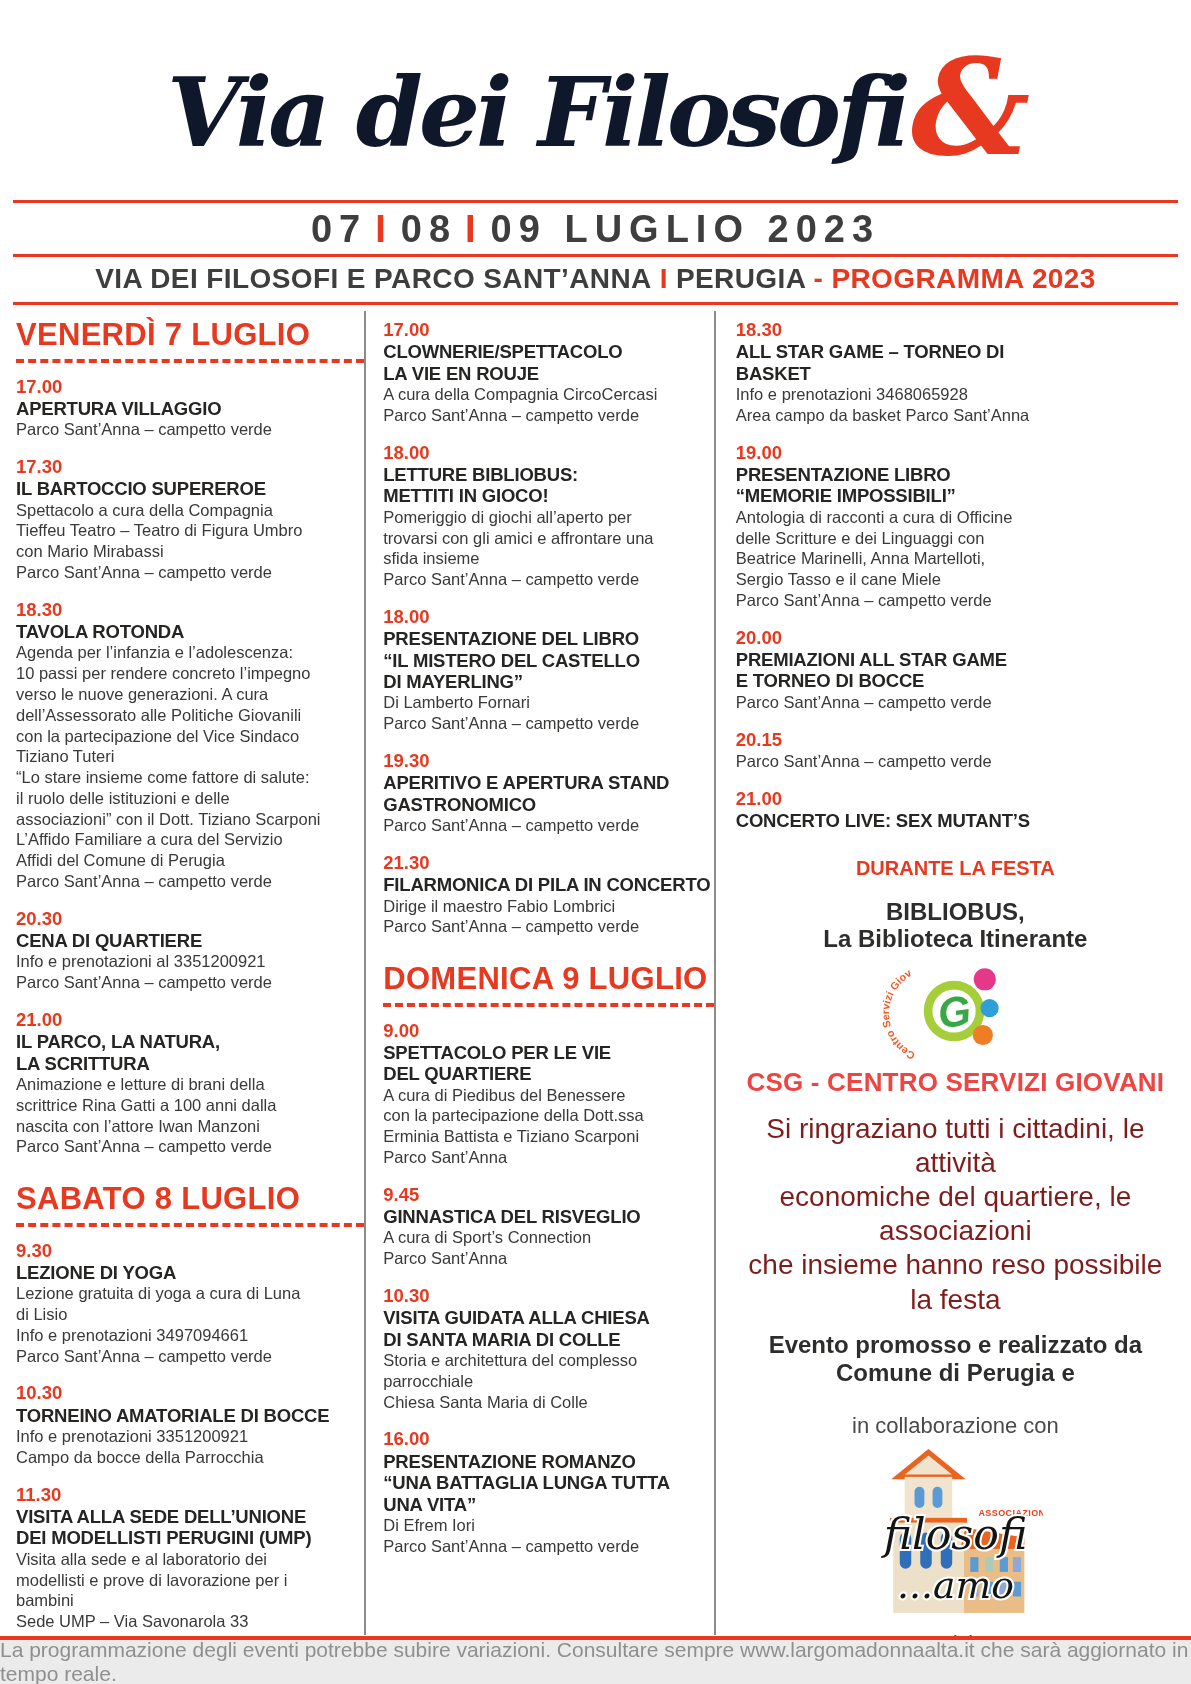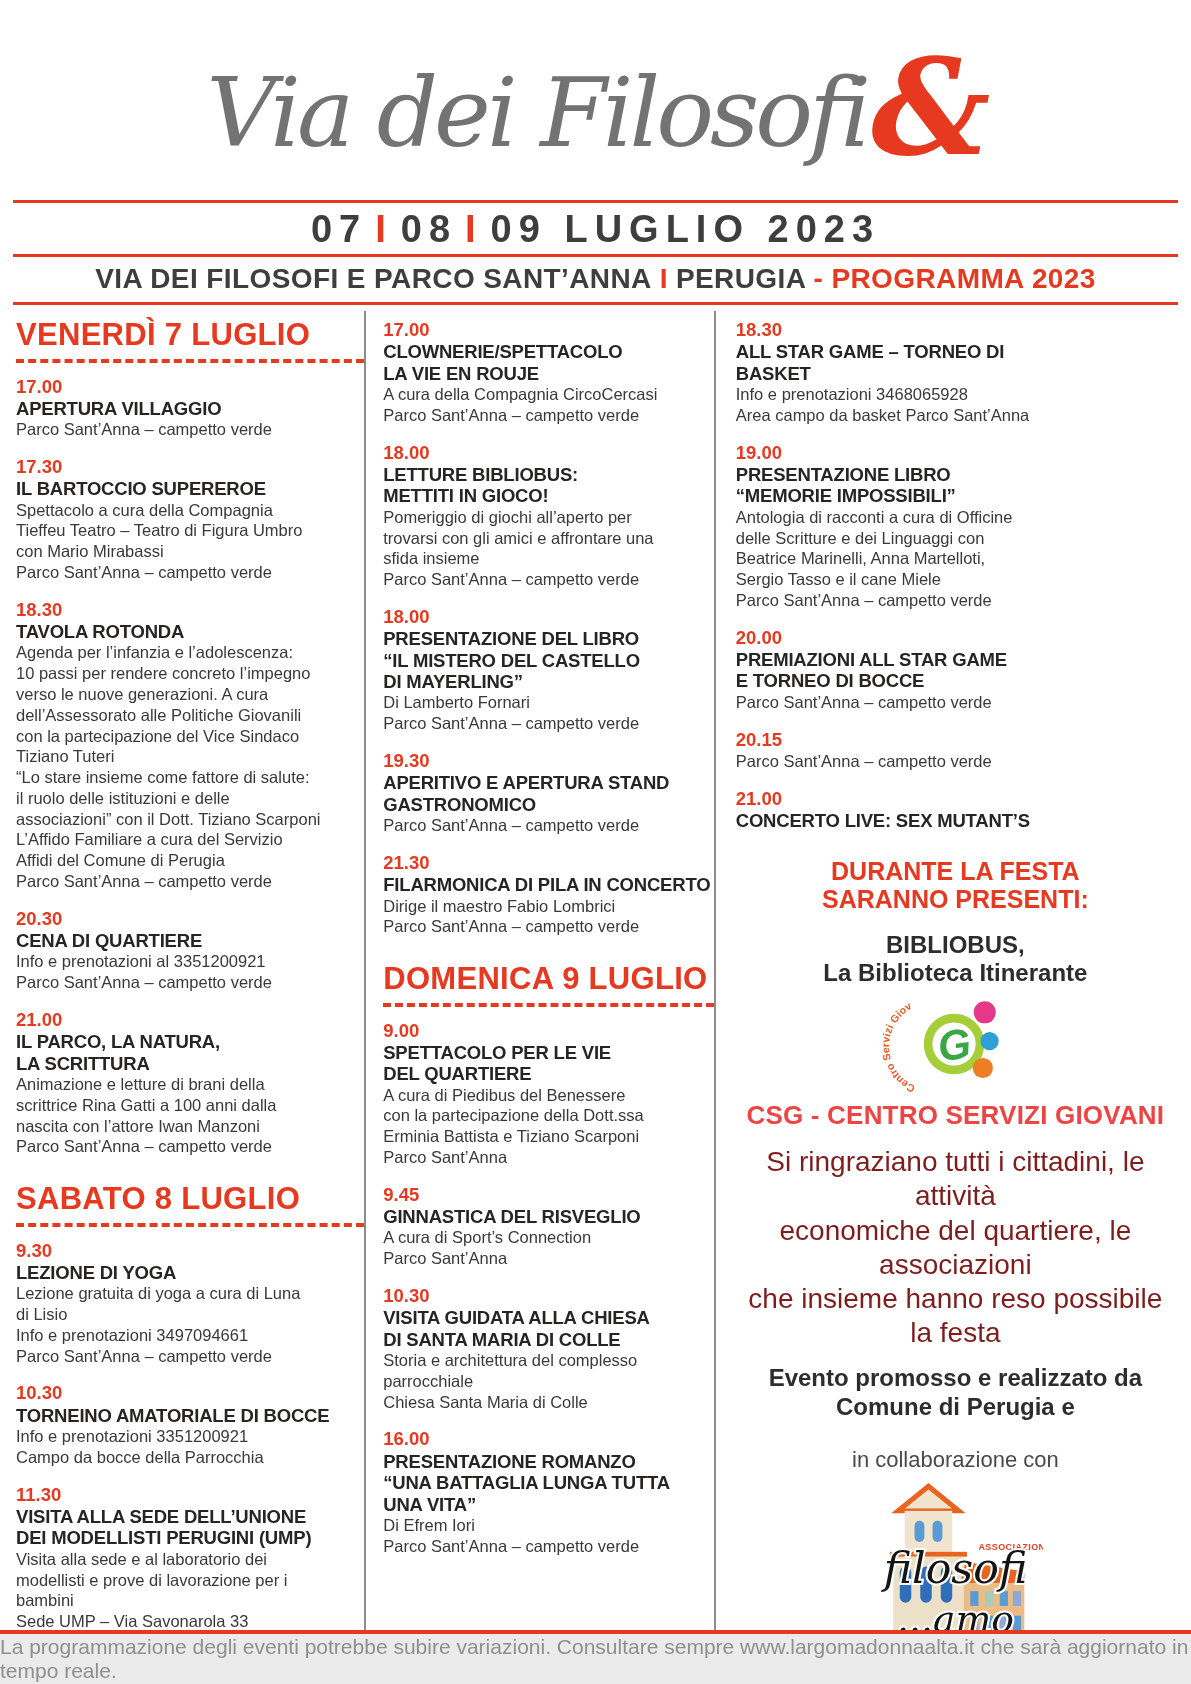--- a/index.html
+++ b/index.html
@@ -1,21 +1,21 @@
 <!DOCTYPE html>
 <html><head>
 <meta charset="utf-8">
 <style>
   html,body{margin:0;padding:0;background:#fff;}
   .page{position:relative;width:1191px;height:1684px;background:#fff;overflow:hidden;
         font-family:"Liberation Sans",sans-serif;margin:0 auto;}
   
   .logo-row{display:flex;justify-content:center;align-items:baseline;height:178px;margin-top:22px;}
-  .logo-script{font-family:"DejaVu Serif",serif;font-style:italic;font-weight:normal;
-               font-size:96px;color:#737373;letter-spacing:-4px;padding-left:16px;}
+  .logo-script{font-family:"DejaVu Serif",serif;font-style:italic;font-weight:bold;
+               font-size:96px;color:#0f172a;letter-spacing:-4px;padding-left:16px;}
   .logo-amp{font-family:"DejaVu Serif",serif;font-style:italic;font-weight:bold;
             font-size:132px;color:#e7391f;margin:0 10px 0 4px;position:relative;top:8px;}
   .rule{border:none;border-top:3px solid #e7391f;margin:0 13px;}
   .dates-row{text-align:center;font-weight:bold;font-size:38px;color:#3f3e3e;
              letter-spacing:7px;margin:5px 0 3px;}
   .date-sep{color:#e7391f;margin:0 8px;font-weight:800;}
   .subtitle-row{text-align:center;font-weight:bold;font-size:28px;color:#3f3e3e;
                 letter-spacing:.4px;margin:6px 0 7px;}
   .subtitle-sep{color:#e7391f;margin:0 8px;}
   .subtitle-red{color:#e7391f;}
@@ -29,21 +29,21 @@
   .day-heading{color:#e7391f;font-weight:bold;font-size:31px;letter-spacing:.3px;line-height:1.05;}
   .day-heading-gap{margin-top:26px;}
   .day-rule{border-bottom:4px dashed #e7391f;margin:7px 0 13px;}
   .event{margin-bottom:16px;}
   .time{color:#e7391f;font-weight:bold;font-size:18.5px;line-height:1.2;}
   .title{color:#262524;font-weight:bold;font-size:18.5px;line-height:1.16;
          letter-spacing:-.2px;white-space:nowrap;}
   .body-line{color:#3a3938;font-size:16.5px;line-height:1.26;white-space:nowrap;}
   
   .festa{text-align:center;}
-  .festa-heading{color:#e7391f;font-weight:bold;font-size:25px;line-height:1.12;margin-top:26px;}
+  .festa-heading{color:#e7391f;font-weight:bold;font-size:20px;line-height:1.12;margin-top:26px;}
   .bibliobus{color:#2e2d2c;font-weight:bold;font-size:24px;line-height:1.15;margin-top:18px;}
   .csg-logo{margin-top:10px;}
   .csg-label{color:#ef4444;font-weight:bold;font-size:26px;margin-top:4px;letter-spacing:.2px;}
   .thanks-line{color:#7f1d1d;font-size:28px;line-height:1.22;}
   .thanks{margin-top:14px;}
   .promo{margin-top:14px;}
   .promo-line{color:#2e2d2c;font-weight:bold;font-size:24px;line-height:1.18;}
   .collab{color:#4a4948;font-size:22px;margin-top:26px;}
   .assoc-logo{margin-top:10px;}
   .follow{color:#4a4948;font-size:21px;margin-top:10px;}
@@ -51,21 +51,21 @@
   .social-item{display:flex;align-items:center;gap:10px;}
   .fb-icon{width:40px;height:40px;border-radius:50%;background:#4267b2;color:#fff;
            display:flex;align-items:center;justify-content:center;font-weight:bold;
            font-size:30px;font-family:"DejaVu Serif",serif;line-height:1;}
   .ig-icon{width:40px;height:40px;border-radius:11px;display:flex;align-items:center;justify-content:center;
            background:radial-gradient(circle at 30% 110%,#fdf497 0%,#fdf497 5%,#fd5949 45%,#d6249f 60%,#285aeb 90%);}
   .social-handle{color:#2e2d2c;font-size:21px;}
   
   .footer{position:absolute;left:0;right:0;bottom:0;}
   .footer-rule{border:none;border-top:4px solid #e7391f;margin:0;}
-  .footer-band{background:#ebebeb;height:50px;display:flex;align-items:center;justify-content:flex-start;}
+  .footer-band{background:#ebebeb;height:44px;display:flex;align-items:center;justify-content:flex-start;}
   .footer-note{color:#8f8f8f;font-size:21px;}
 </style>
 </head>
 <body>
 
 <div class="page">
 
   <header>
     <div class="logo-row">
       <span class="logo-script">Via dei Filosofi</span>
@@ -263,21 +263,20 @@
           </div>
           <div class="event">
             <div class="time">21.00</div>
             <div class="title">CONCERTO LIVE: SEX MUTANT’S</div>
           </div>
         </div>
 
       <div class="festa">
         <div class="festa-heading">
           <div>DURANTE LA FESTA</div>
-          <div>SARANNO PRESENTI:</div>
         </div>
         <div class="bibliobus">
           <div>BIBLIOBUS,</div>
           <div>La Biblioteca Itinerante</div>
         </div>
 
         <div class="csg-logo">
           <svg width="150" height="96" viewBox="0 0 150 100">
             <defs>
               <path id="csgArc" d="M 34,94 A 45 45 0 0 1 28,14" fill="none"></path>

